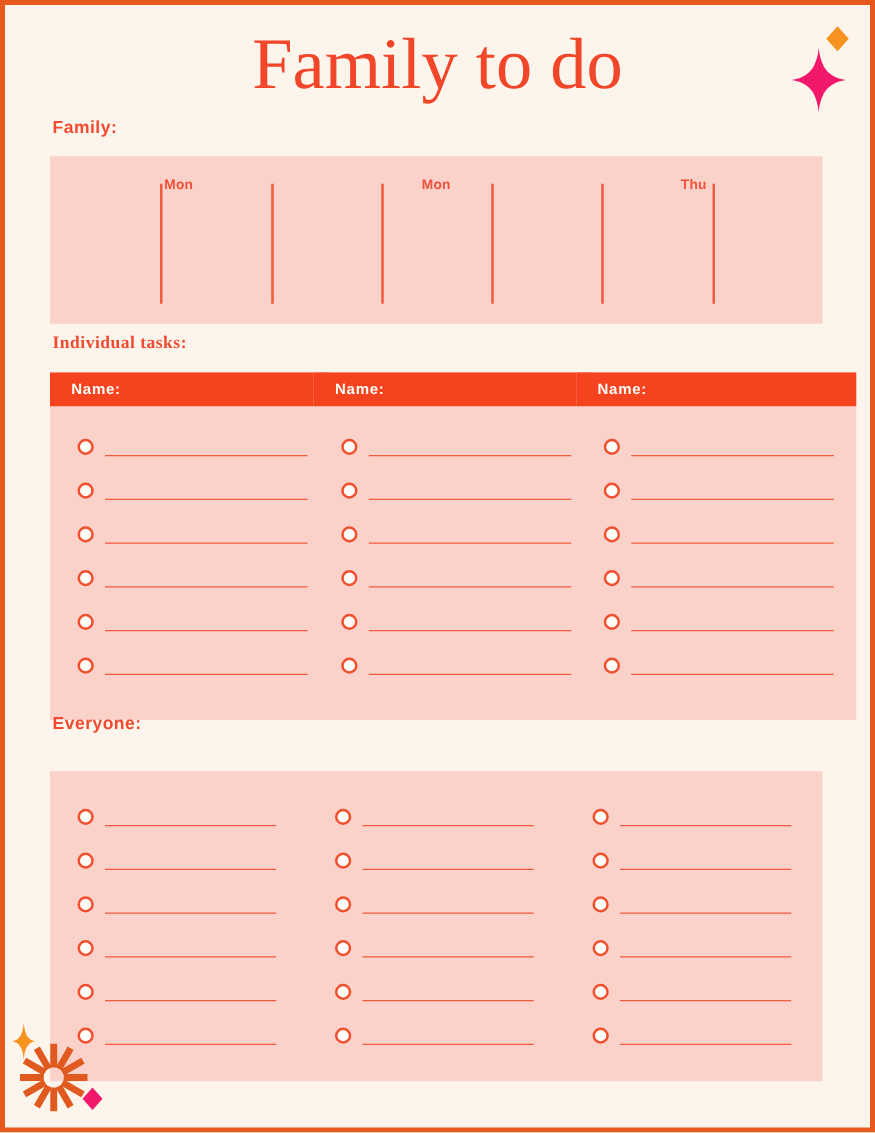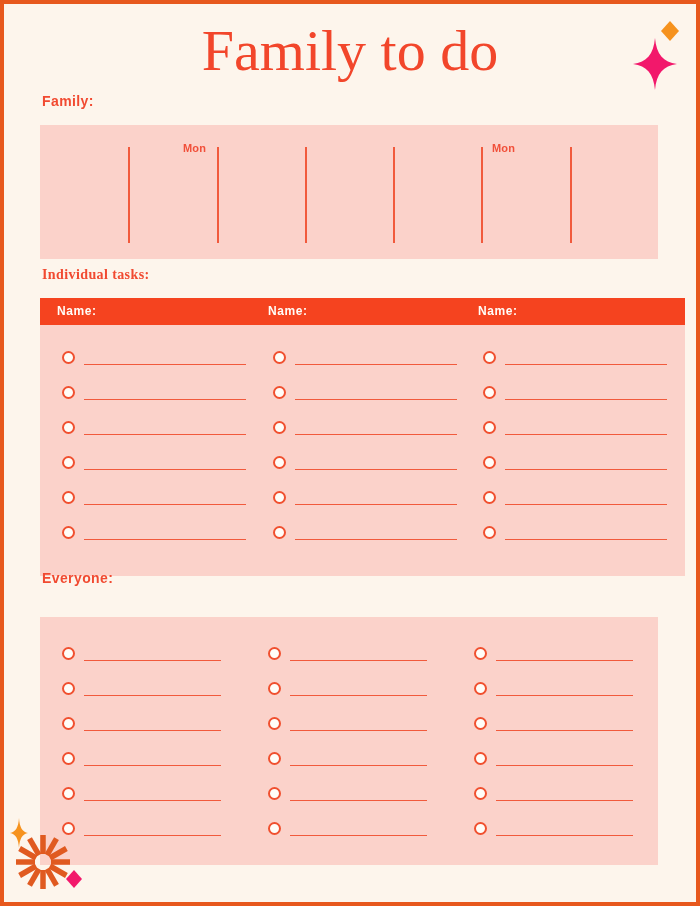--- a/index.html
+++ b/index.html
@@ -52,20 +52,21 @@
     <path fill="#F2186B" transform="translate(5,22) scale(1.833,2.167)" d="M12 0 C12.8 7.5 16.5 11.2 24 12 C16.5 12.8 12.8 16.5 12 24 C11.2 16.5 7.5 12.8 0 12 C7.5 11.2 11.2 7.5 12 0 Z"></path>
     <polygon fill="#F6921E" points="42,5 51,15 42,25 33,15"></polygon>
   </svg>
 
   <div class="section-label" id="events-label">Family:</div>
   <div class="panel" id="events-panel">
       <div class="day-col"><span class="day-label">Mon</span></div>
       <div class="day-col"><span class="day-label">Mon</span></div>
       <div class="day-divider" style="left: 88px;"></div>
       <div class="day-divider" style="left: 177px;"></div>
+      <div class="day-col"><span class="day-label">Thu</span></div>
       <div class="day-divider" style="left: 265px;"></div>
       <div class="day-divider" style="left: 353px;"></div>
       <div class="day-divider" style="left: 441px;"></div>
       <div class="day-divider" style="left: 530px;"></div>
     </div>
 
   <div class="section-label" id="individual-label">Individual tasks:</div>
   <div id="cards-container">
       <div class="task-card" style="left: 40px;">
         <div class="card-header">Name:</div>

